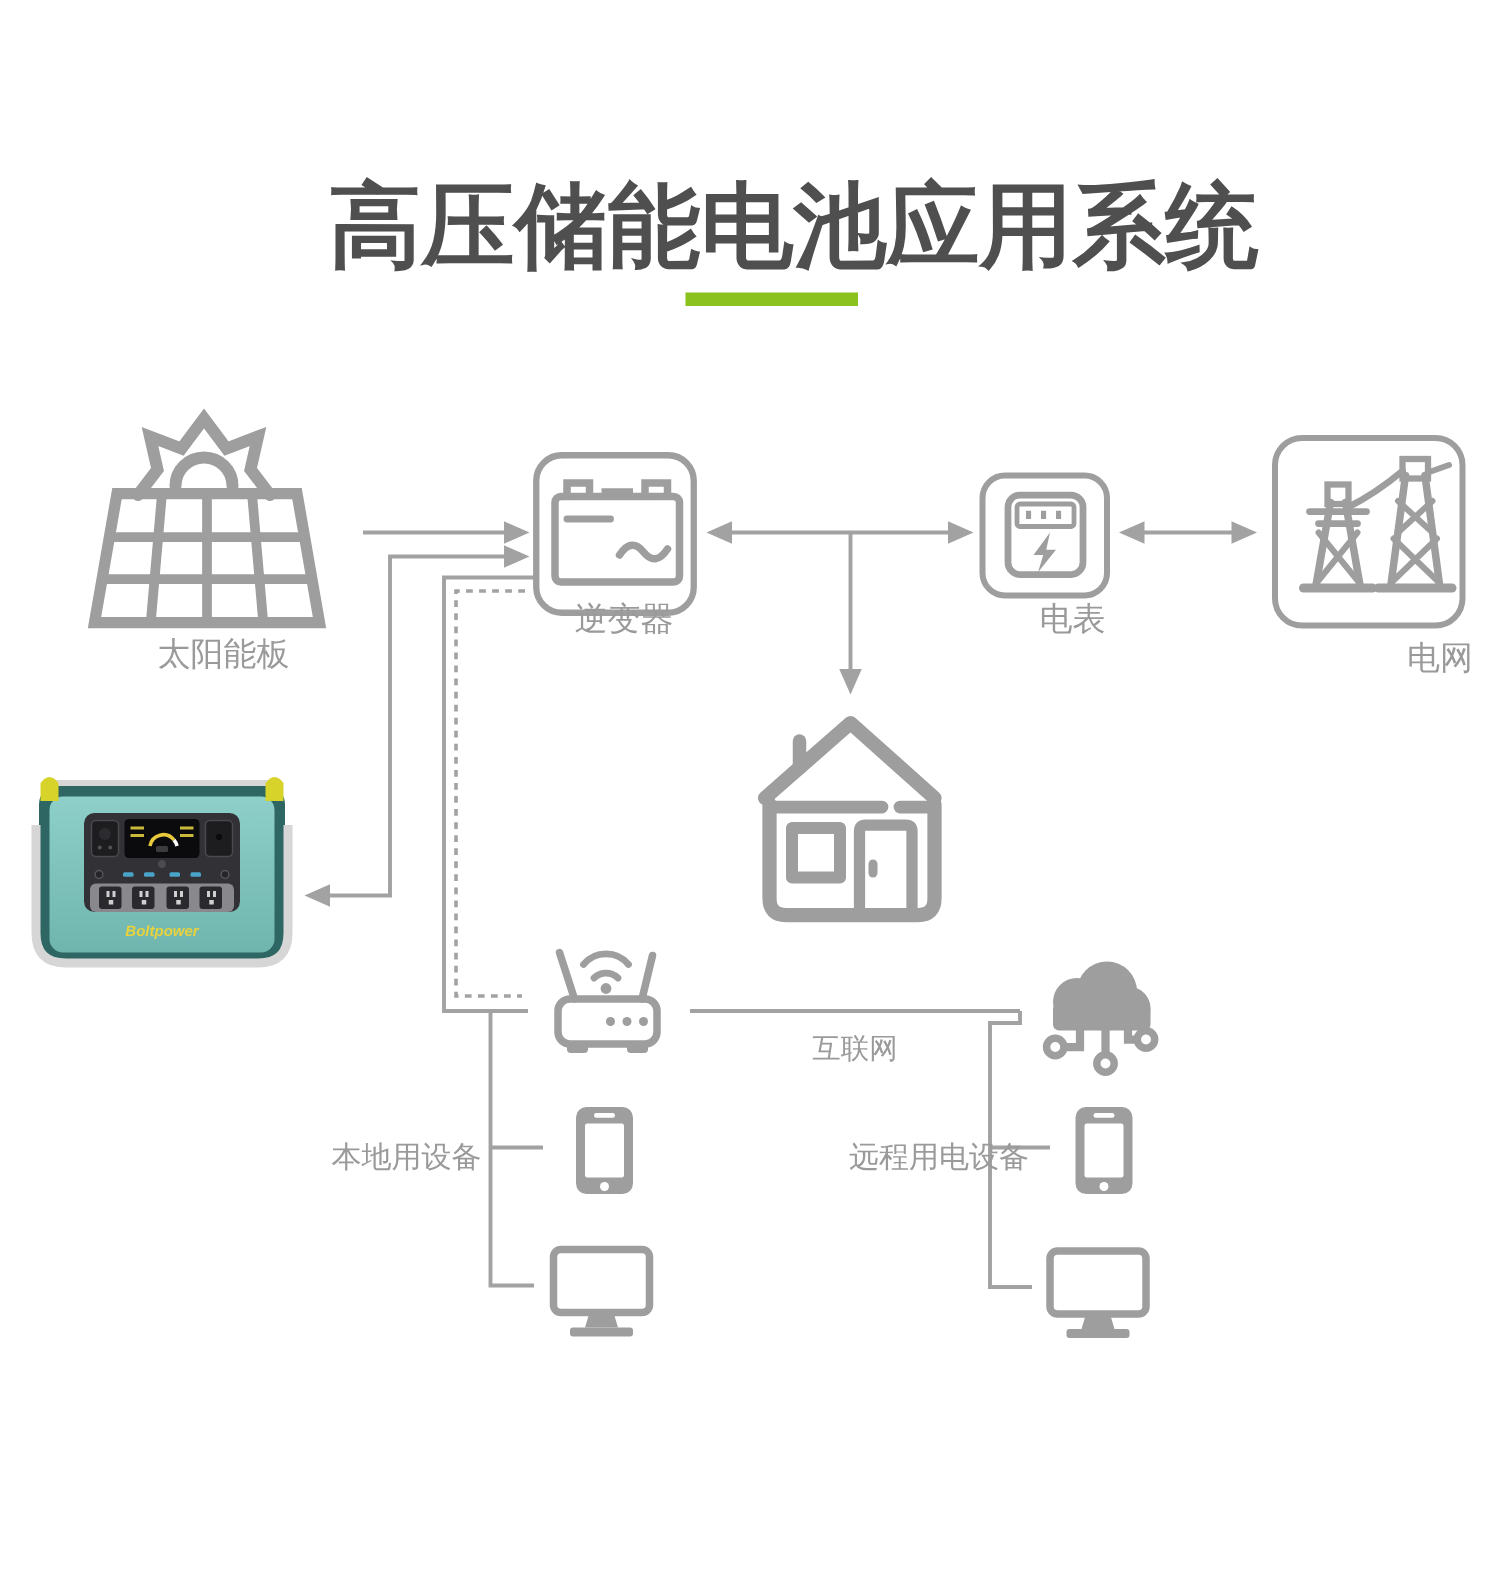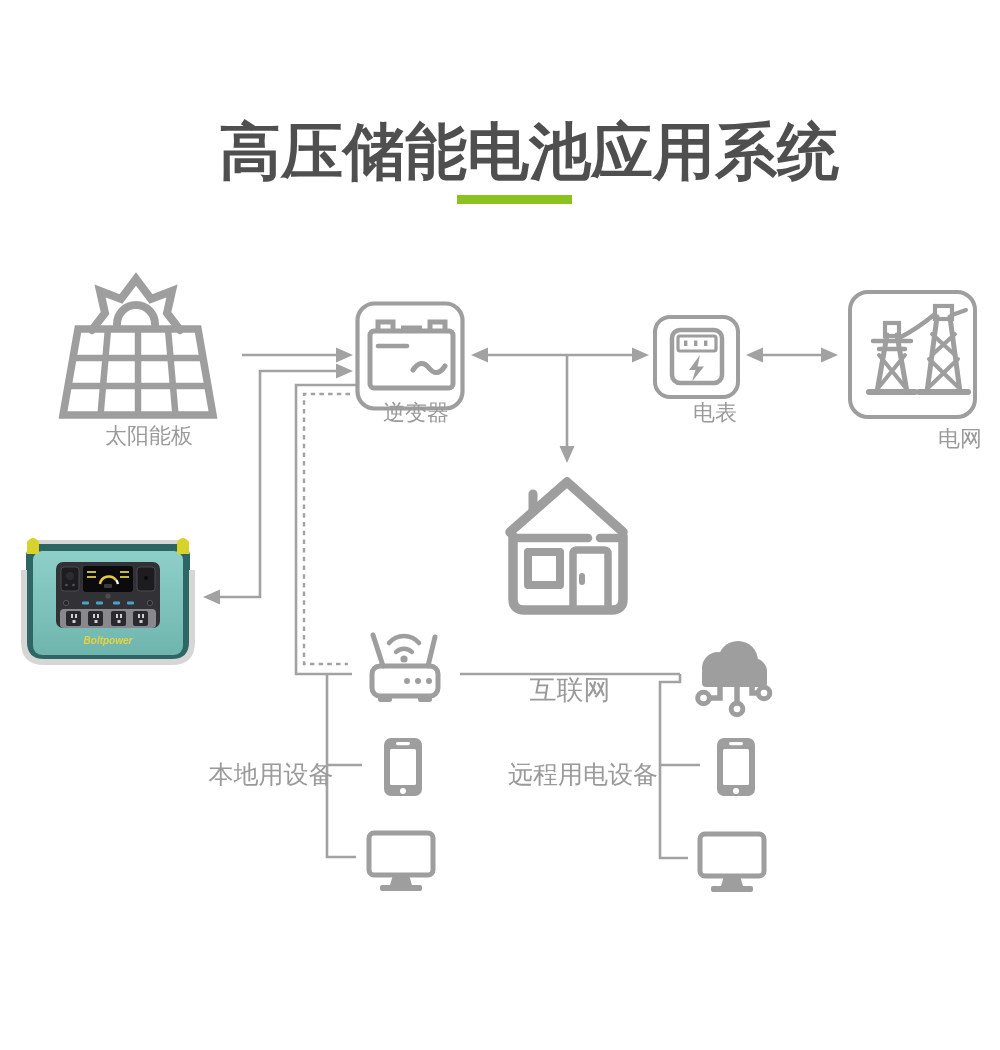--- a/index.html
+++ b/index.html
@@ -2,21 +2,21 @@
 <html><head>
 <meta charset="utf-8">
 <style>
   html,body{margin:0;padding:0;background:#fff;}
   .canvas{position:relative;width:1000px;height:1050px;background:#ffffff;overflow:hidden;
           font-family:"Liberation Sans", sans-serif;}
   .title{position:absolute;left:513px;top:103px;transform:translateX(-50%);margin:16px;
          font-size:62px;line-height:1.05;font-weight:900;color:#4f4f4f;white-space:nowrap;letter-spacing:0px;}
   .underline{position:absolute;left:457px;top:195px;width:115px;height:9px;background:#8cc21d;}
   .lbl{position:absolute;transform:translateX(-50%);color:#9a9a9a;font-size:22px;white-space:nowrap;}
-  .lbl.small{font-size:25px;text-align:right;}
+  .lbl.small{font-size:20px;text-align:right;}
   svg.layer{position:absolute;left:0;top:0;}
   .conn{stroke:#a2a2a2;stroke-width:2.6;fill:none;}
   .conn.dash{stroke-dasharray:4.5 4.2;stroke-width:2.4;}
   .head{fill:#a2a2a2;stroke:none;}
   .icon path,.icon line,.icon rect.o,.icon circle.o{stroke:#9e9e9e;fill:none;}
   .icon .fillg{fill:#9e9e9e;stroke:none;}
   .abs{position:absolute;}
 </style>
 </head>
 <body>
@@ -142,49 +142,49 @@
     </g>
     <g stroke-linecap="round">
       <path d="M 30 51 V 62 H 21" stroke-width="5.5"></path>
       <path d="M 47 51 V 66" stroke-width="5.5"></path>
       <path d="M 62 51 V 57 H 67" stroke-width="5.5"></path>
       <circle class="o" cx="13.5" cy="62" r="5.8" stroke-width="5" fill="#ffffff"></circle>
       <circle class="o" cx="47" cy="73" r="5.8" stroke-width="5" fill="#ffffff"></circle>
       <circle class="o" cx="74" cy="57" r="5.8" stroke-width="5" fill="#ffffff"></circle>
     </g>
   </svg>
-  <div class="lbl" style="left:570px;top:672px;font-size:27px">互联网</div>
+  <div class="lbl" style="left:570px;top:686px;font-size:19px">互联网</div>
 
   <div class="lbl small" style="left:271px;top:758px">本地用设备</div>
   <svg class="layer icon" style="left:382px;top:736px" width="42" height="62" viewBox="0 0 42 62">
     <rect class="fillg" x="2" y="2" width="38" height="58" rx="7"></rect>
     <rect x="8" y="13" width="26" height="36" rx="1.5" fill="#ffffff"></rect>
     <rect x="14" y="6" width="14" height="3.2" rx="1.6" fill="#ffffff"></rect>
     <circle cx="21" cy="55" r="3" fill="#ffffff"></circle>
   </svg>
   <svg class="layer icon" style="left:366px;top:830px" width="70" height="62" viewBox="0 0 70 62">
     <rect class="o" x="3" y="3" width="64" height="42" rx="5" stroke-width="5"></rect>
     <path class="fillg" d="M 27 45 H 43 L 46 55 H 24 Z"></path>
     <rect class="fillg" x="14" y="55" width="42" height="6" rx="2"></rect>
   </svg>
 
-  <div class="lbl small" style="left:583px;top:758px">远程用电设备</div>
+  <div class="lbl small" style="left:626px;top:758px">远程用电设备</div>
   <svg class="layer icon" style="left:715px;top:736px" width="42" height="62" viewBox="0 0 42 62">
     <rect class="fillg" x="2" y="2" width="38" height="58" rx="7"></rect>
     <rect x="8" y="13" width="26" height="36" rx="1.5" fill="#ffffff"></rect>
     <rect x="14" y="6" width="14" height="3.2" rx="1.6" fill="#ffffff"></rect>
     <circle cx="21" cy="55" r="3" fill="#ffffff"></circle>
   </svg>
   <svg class="layer icon" style="left:697px;top:831px" width="70" height="62" viewBox="0 0 70 62">
     <rect class="o" x="3" y="3" width="64" height="42" rx="5" stroke-width="5"></rect>
     <path class="fillg" d="M 27 45 H 43 L 46 55 H 24 Z"></path>
     <rect class="fillg" x="14" y="55" width="42" height="6" rx="2"></rect>
   </svg>
 
-  <div class="abs" style="left:18px;top:532px;width:180px;height:140px">
+  <div class="abs" style="left:18px;top:512px;width:180px;height:140px">
     <svg width="180" height="140" viewBox="0 0 180 140">
       <defs>
         <linearGradient id="teal" x1="0" y1="0" x2="0" y2="1">
           <stop offset="0" stop-color="#8ecfc9"></stop>
           <stop offset="1" stop-color="#6fb5ae"></stop>
         </linearGradient>
       </defs>
       <rect x="12" y="8" width="156" height="9" rx="4.5" fill="#d6d6d6"></rect>
       <rect x="8" y="12" width="164" height="118" rx="12" fill="#2e6663"></rect>
       <rect x="15" y="19" width="150" height="104" rx="9" fill="url(#teal)"></rect>

